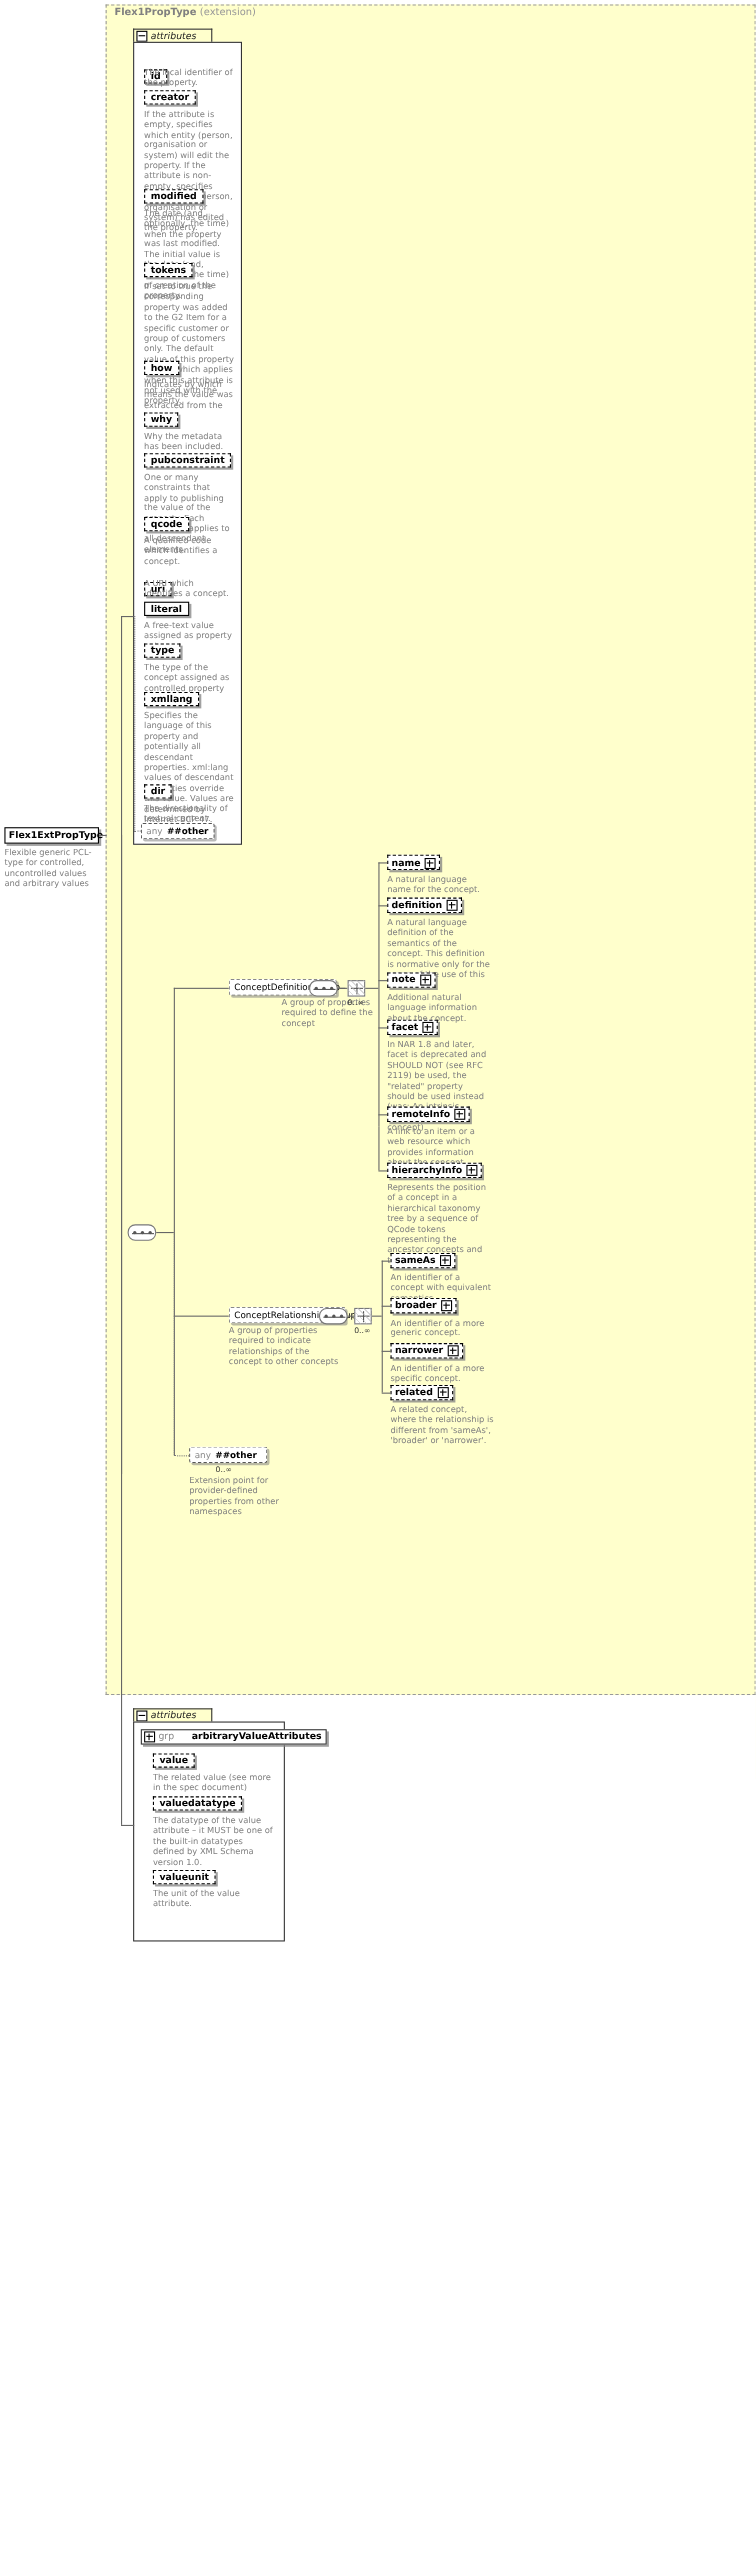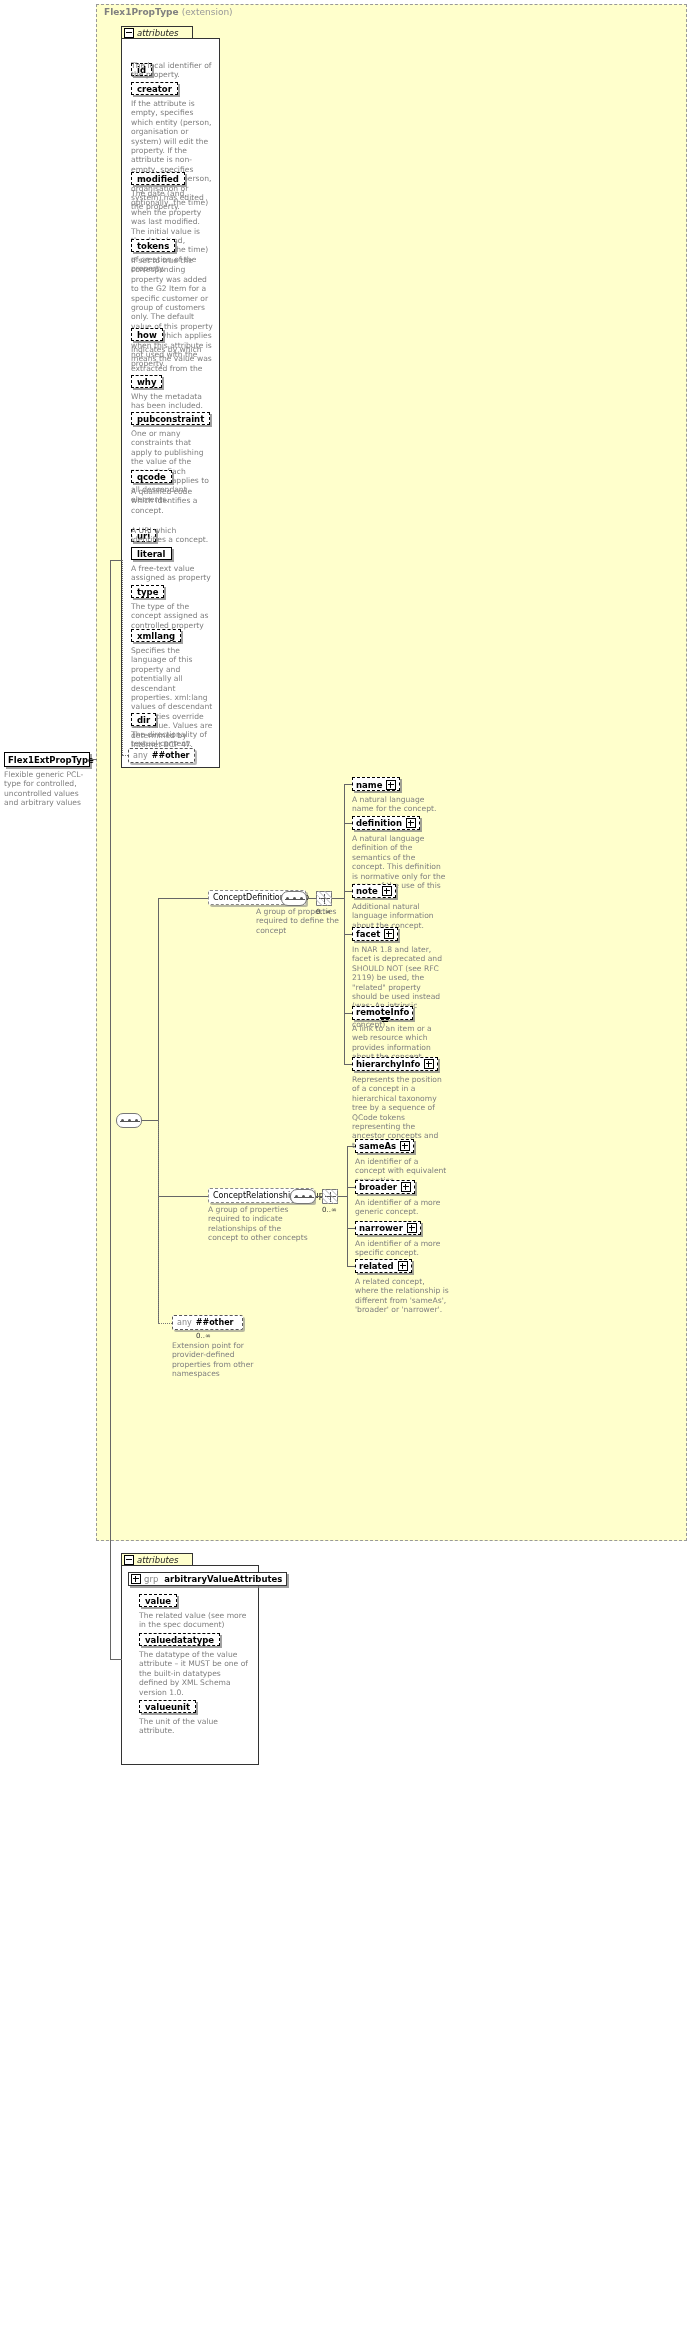--- a/index.html
+++ b/index.html
@@ -70,21 +70,21 @@
   
   .ln{position:absolute;background:#666;}
   .lnh{height:1px;}
   .lnv{width:1px;}
   .lnd{position:absolute;border-top:1px dotted #777;height:0;}
   .lndv{position:absolute;border-left:1px dotted #777;width:0;}
   
   .grpchip{position:absolute;border:1px solid #333;background:#fff;box-sizing:border-box;height:14px;
            display:flex;align-items:center;padding:0 4px 0 2px;font-size:8.5px;white-space:nowrap;
            box-shadow:2px 2px 0 rgba(130,130,130,.75);}
-  .grpchip .gl{color:#888;margin:0 6px 0 3px;font-style:normal;}
+  .grpchip .gl{color:#888;margin:0 16px 0 3px;font-style:normal;}
   .grpchip .gn{font-weight:bold;color:#000;}
 </style>
 </head>
 <body>
 
 <div class="canvas">
 
   <div class="panel" style="left:96px;top:4px;width:591px;height:1537px;"></div>
 
   <div class="panel-title" style="left:104px;top:7px;">
@@ -230,21 +230,21 @@
   <div class="desc" style="left:352px;top:902px;width:95px;">Additional natural language information about the concept.</div>
 
   <div class="ln lnh" style="left:344px;top:934px;width:8px;"></div>
   <div class="elem dashed" style="left:352px;top:927px;">
     <span>facet</span>
     <span class="exbox ex"></span>
   </div>
   <div class="desc" style="left:352px;top:945px;width:95px;">In NAR 1.8 and later, facet is deprecated and SHOULD NOT (see RFC 2119) be used, the "related" property should be used instead (was: An intrinsic property of the concept).</div>
 
   <div class="ln lnh" style="left:344px;top:1013px;width:8px;"></div>
-  <div class="elem dashed" style="left:352px;top:1006px;flex-direction:column;">
+  <div class="elem dashed" style="left:352px;top:1006px;">
     <span>remoteInfo</span>
     <span class="exbox ex"></span>
   </div>
   <div class="desc" style="left:352px;top:1024px;width:95px;">A link to an item or a web resource which provides information about the concept</div>
 
   <div class="ln lnv" style="left:344px;top:1024px;width:1px;height:40px;"></div>
   <div class="ln lnh" style="left:344px;top:1064px;width:8px;"></div>
   <div class="elem dashed" style="left:352px;top:1057px;">
     <span>hierarchyInfo</span>
     <span class="exbox ex"></span>

